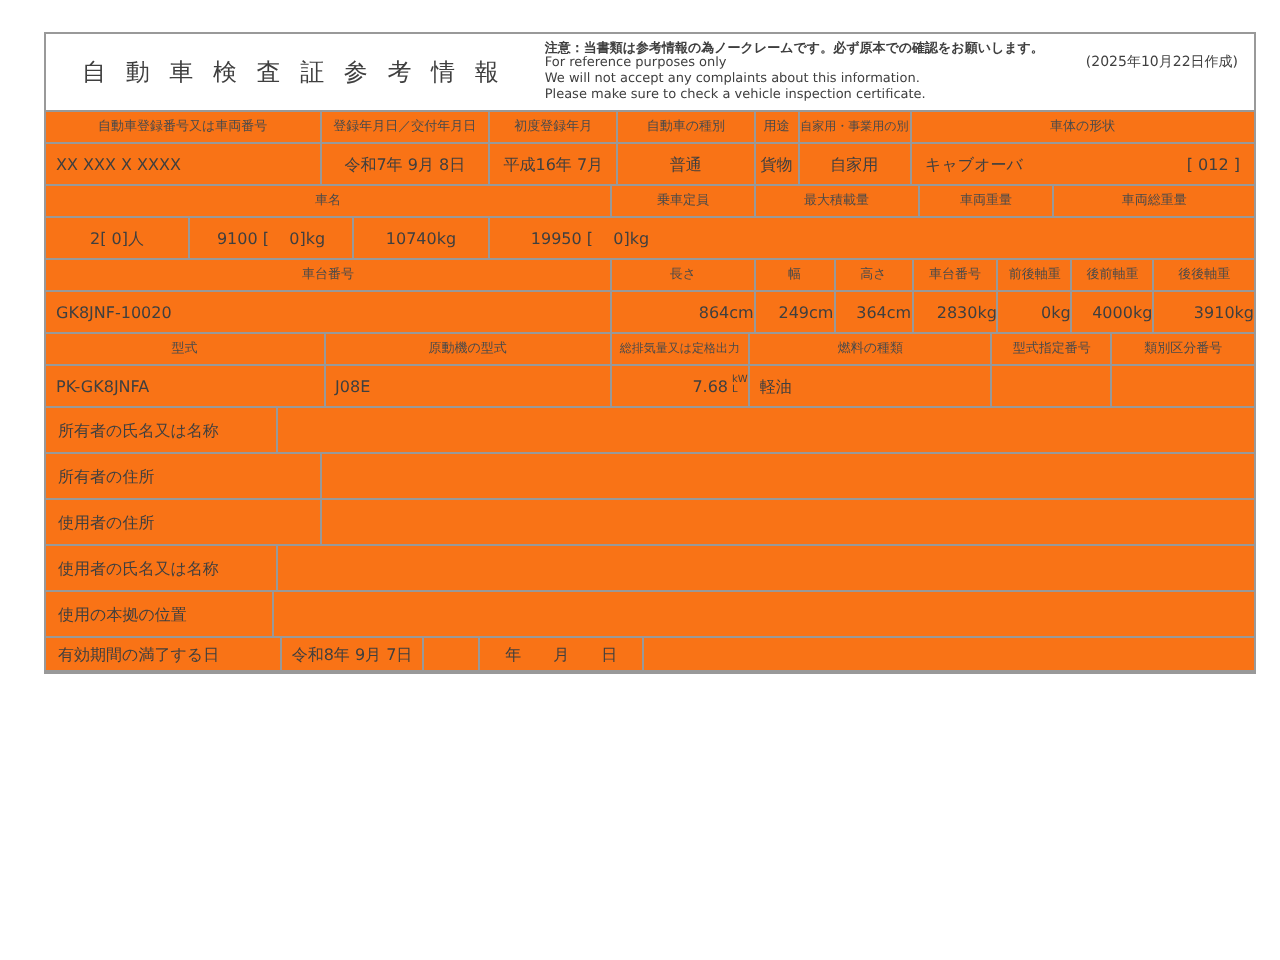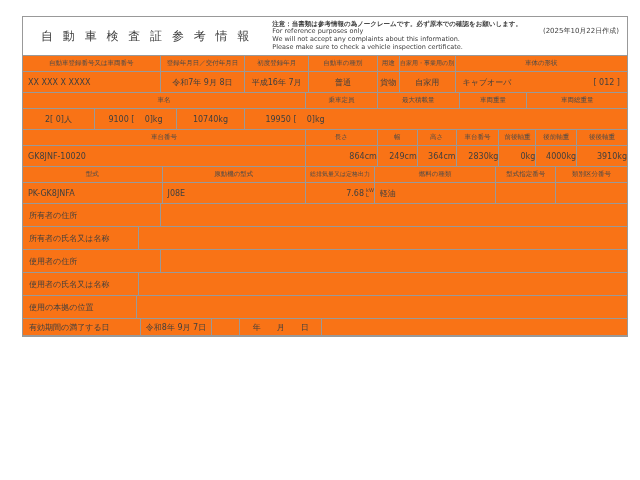--- a/index.html
+++ b/index.html
@@ -162,25 +162,25 @@
           <span>kW</span>
           <span>L</span>
         </span>
       </div>
       <div class="cell c3 left">軽油</div>
       <div class="cell c4"></div>
       <div class="cell c5 lastc"></div>
     </div>
 
     <div class="row or">
+      <div class="cell w116 lab">所有者の氏名又は名称</div>
+      <div class="cell fill lastc left"></div>
+    </div>
+    <div class="row or">
       <div class="cell w138 lab">所有者の住所</div>
-      <div class="cell fill lastc left"></div>
-    </div>
-    <div class="row or">
-      <div class="cell w116 lab">所有者の氏名又は名称</div>
       <div class="cell fill lastc left"></div>
     </div>
     <div class="row or">
       <div class="cell w138 lab">使用者の住所</div>
       <div class="cell fill lastc left"></div>
     </div>
     <div class="row or">
       <div class="cell w116 lab">使用者の氏名又は名称</div>
       <div class="cell fill lastc left"></div>
     </div>

